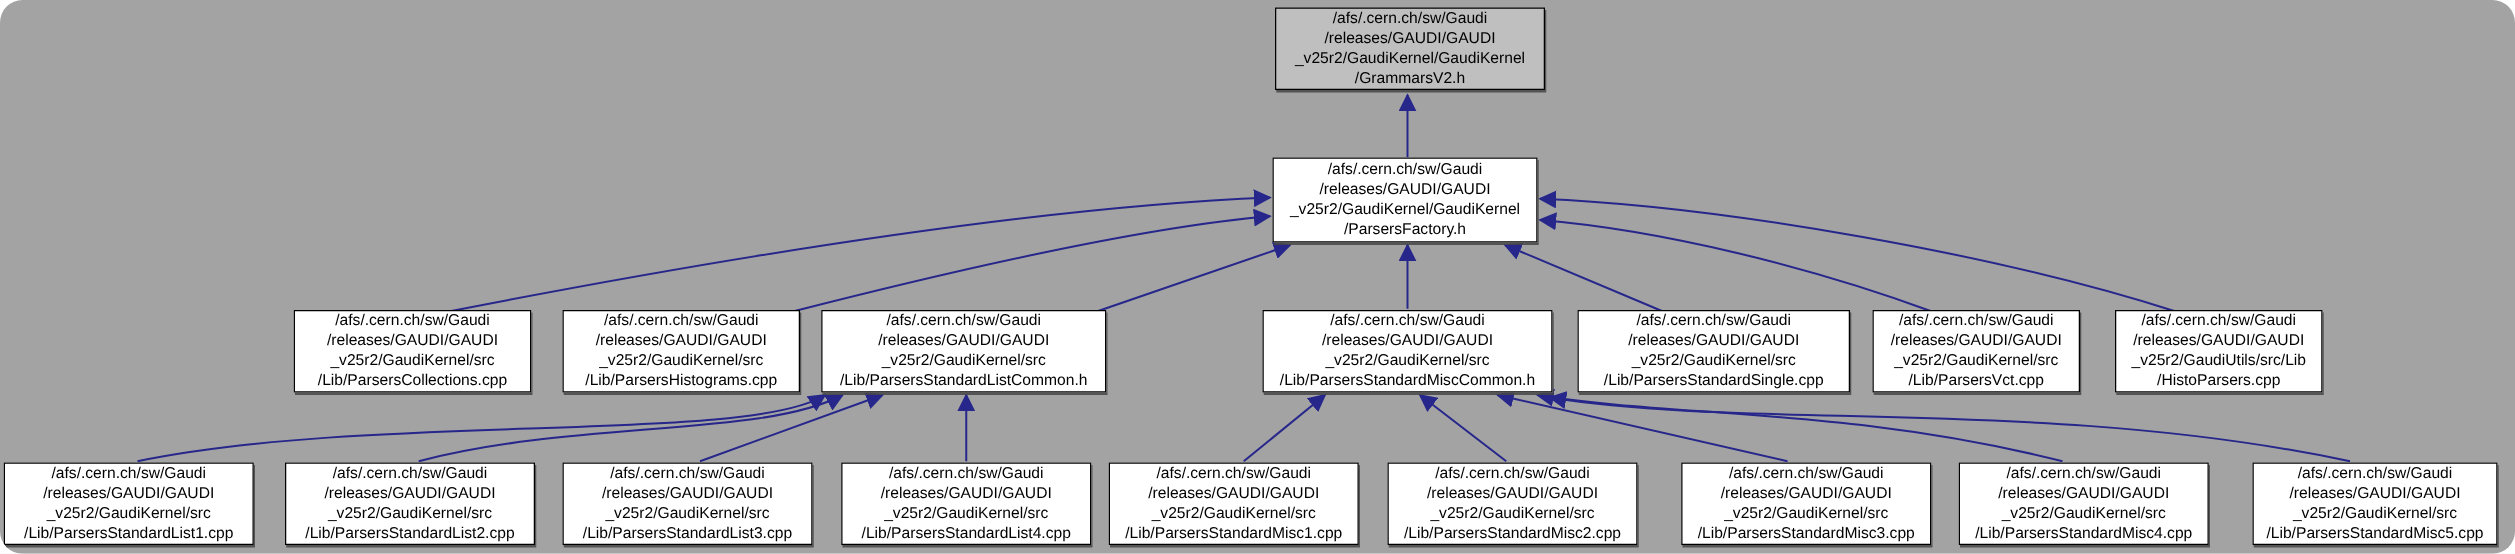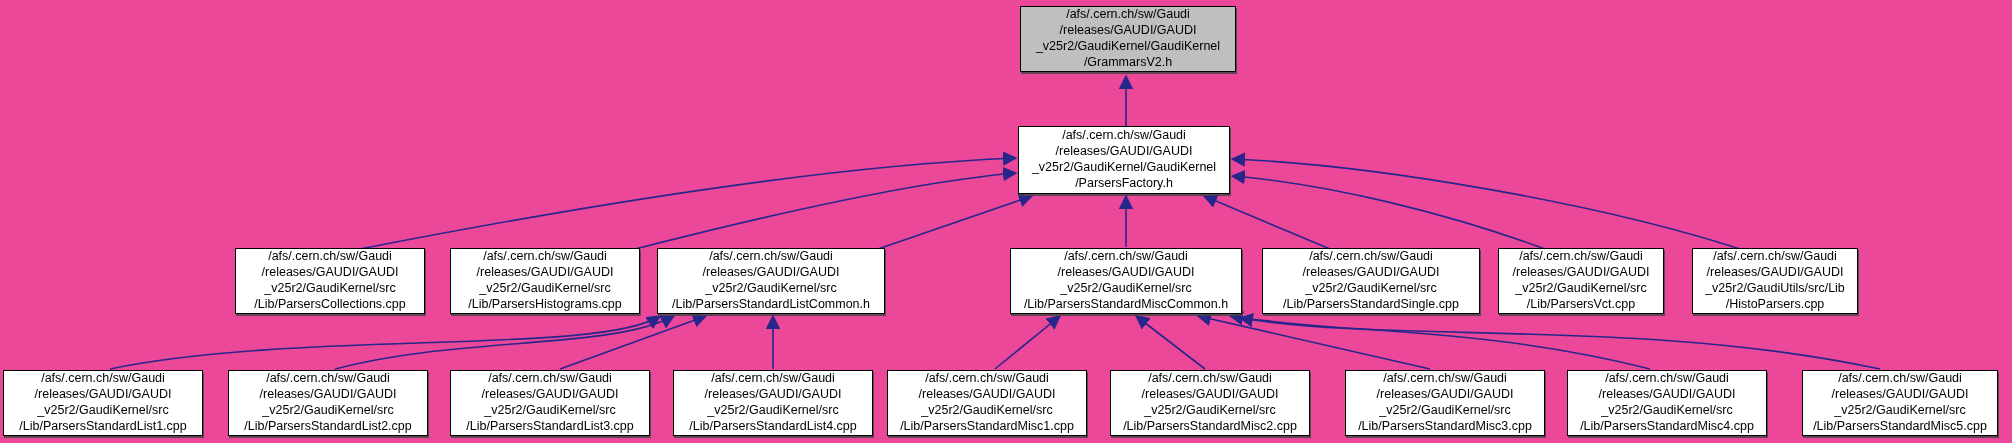--- a/index.html
+++ b/index.html
@@ -1,21 +1,22 @@
 <!DOCTYPE html>
 <html><head>
 <meta charset="utf-8">
 <style>
   html,body{margin:0;padding:0;background:#ffffff;}
   .stage{
     position:relative;
     width:2012px;height:443px;
     overflow:hidden;
-    background:#ec4899;
+    background:#a3a3a3;
     font-family:"Liberation Sans", sans-serif;
+    border-radius:18px;
   }
   .stage svg{position:absolute;left:0;top:0;width:2012px;height:443px;}
   .edge{fill:none;stroke-width:1.6px;}
   .node{
     position:absolute;
     box-sizing:border-box;
     border:1px solid #000000;
     box-shadow:1px 2px 0 rgba(70,70,70,0.85);
     background:#ffffff;
     color:#000000;

